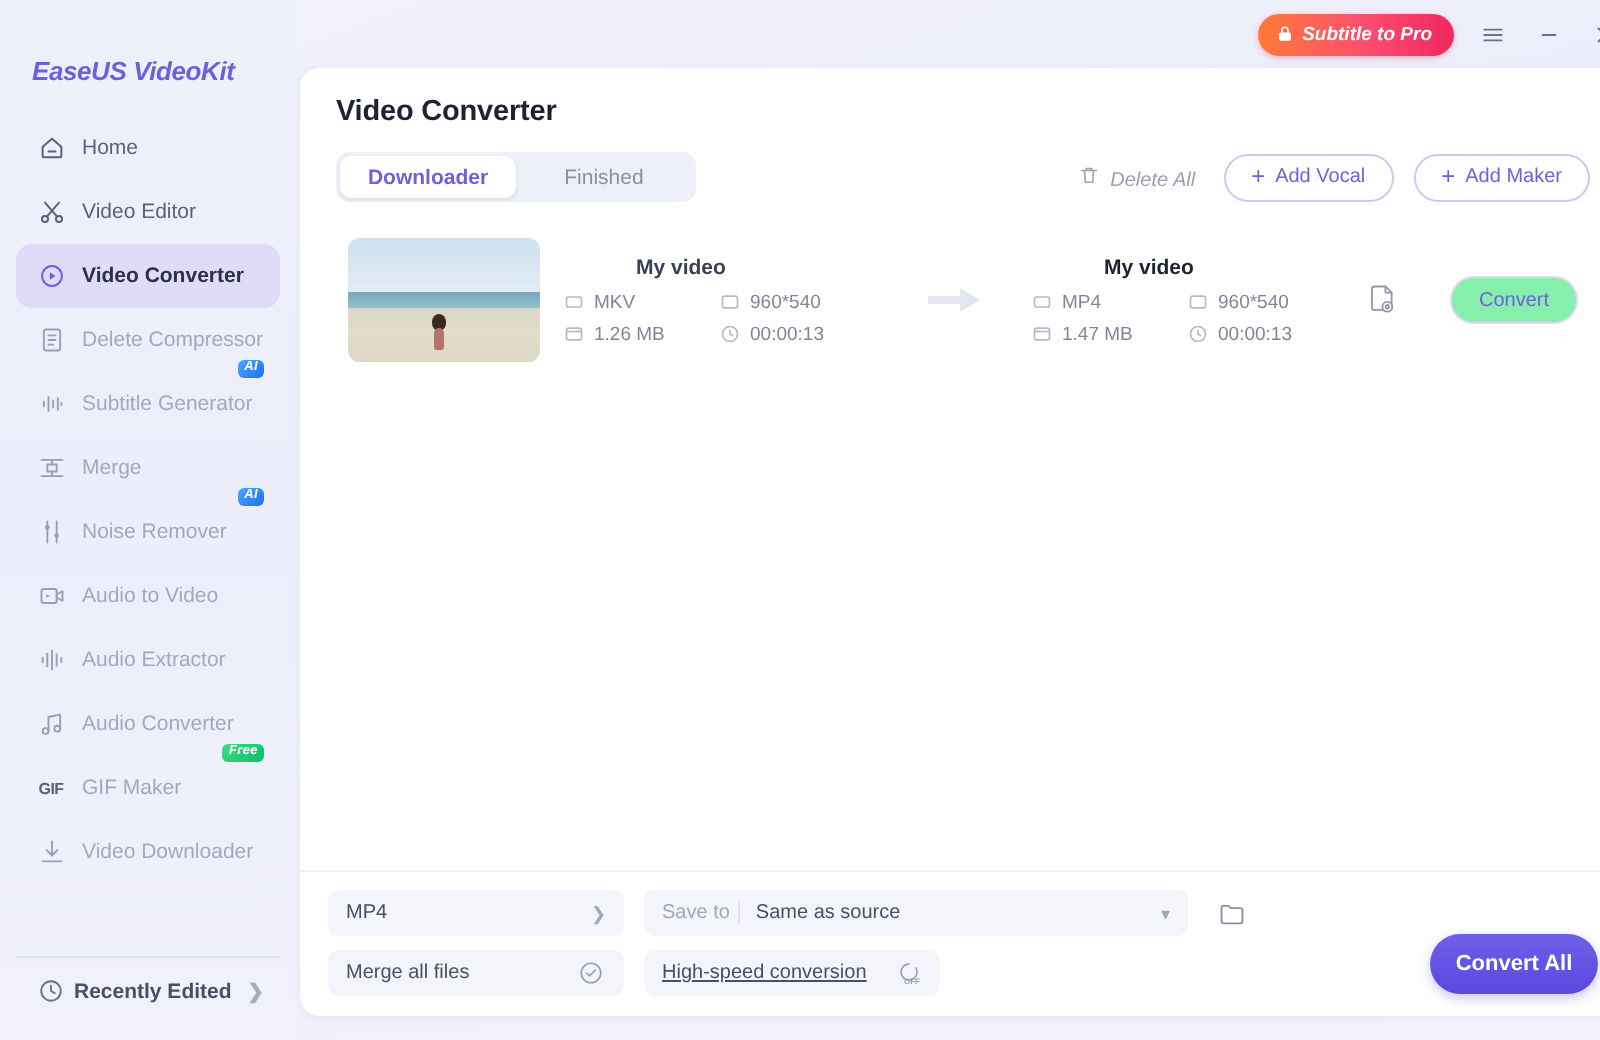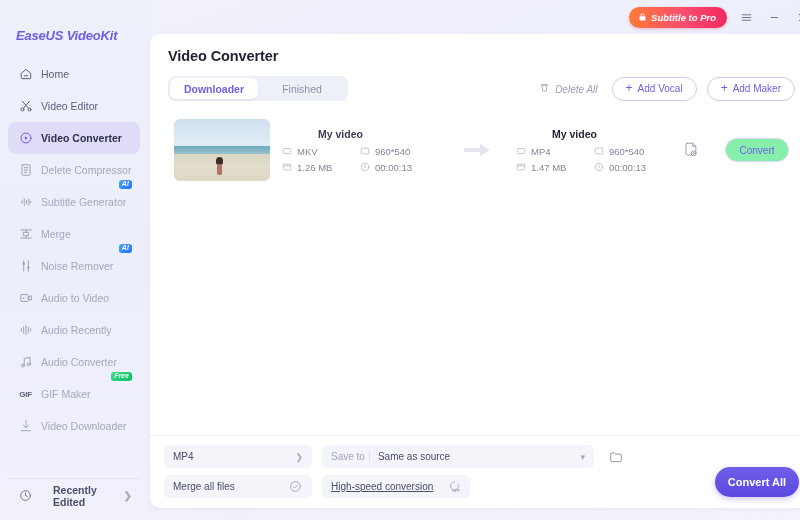--- a/index.html
+++ b/index.html
@@ -90,21 +90,21 @@
   .badge.free {
     right: 8px; top: -6px;
     background: linear-gradient(135deg, #3ddc84 0%, #06c167 100%);
   }
   .nav-spacer { flex: 1 1 auto; }
   .recent {
     height: 34px;
     margin: 0 8px 8px 8px;
     display: flex;
     align-items: center;
-    gap: 20px;
+    gap: 4px;
     padding-left: 10px;
     font-size: 10.5px;
     color: #4a4e66;
     font-weight: 600;
     border-top: 1px solid #e2e4f1;
   }
   .recent .chev { margin-left: auto; margin-right: 8px; color: #a8abc0; font-size: 10px; }
 
   
   .right {
@@ -444,21 +444,21 @@
         </span>
         <span>Audio to Video</span>
       </div>
 
       <div class="nav-item">
         <span class="ic">
           <svg width="14" height="14" viewBox="0 0 24 24" fill="none" stroke="currentColor" stroke-width="1.6" stroke-linecap="round">
               <path d="M4 10v4M8 6.5v11M12 4v16M16 7v10M20 10v4"></path>
             </svg>
         </span>
-        <span>Audio Recently</span>
+        <span>Audio Extractor</span>
       </div>
 
       <div class="nav-item">
         <span class="ic">
           <svg width="14" height="14" viewBox="0 0 24 24" fill="none" stroke="currentColor" stroke-width="1.6" stroke-linecap="round" stroke-linejoin="round">
               <path d="M9 18V6l10-2v12"></path>
               <circle cx="6.5" cy="18" r="2.5"></circle>
               <circle cx="16.5" cy="16" r="2.5"></circle>
             </svg>
         </span>

